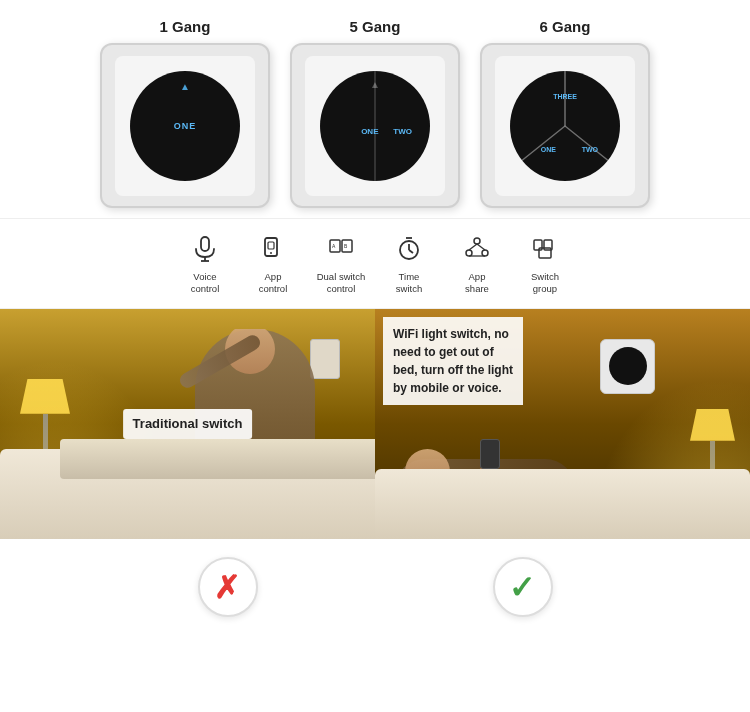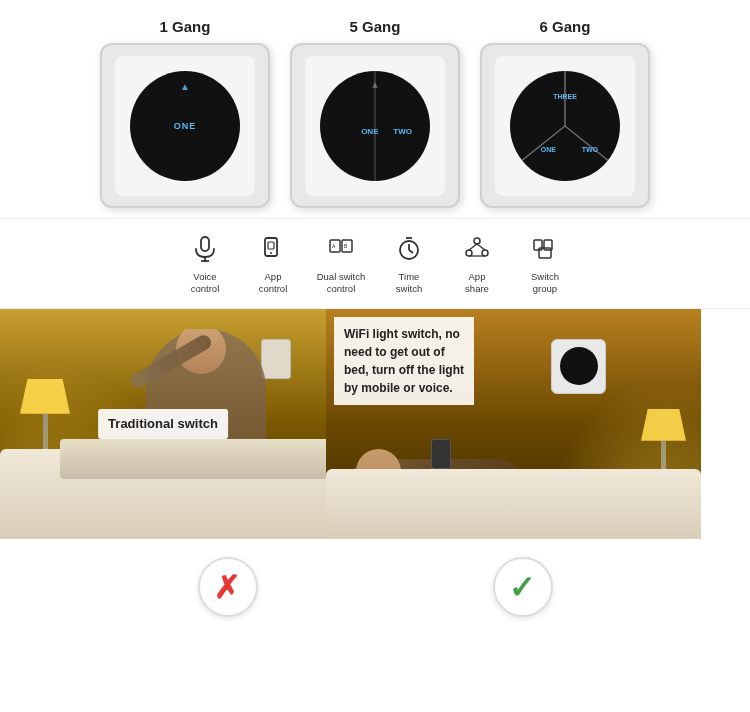--- a/index.html
+++ b/index.html
@@ -137,21 +137,21 @@
     
     .photos-section {
       display: flex;
       gap: 0;
       width: 100%;
       position: relative;
       height: 230px;
     }
 
     .photo-left {
-      width: 326px;
+      width: 375px;
       height: 230px;
       background: linear-gradient(135deg, #c8a84b 0%, #8b6914 30%, #d4a832 60%, #a07820 100%);
       position: relative;
       overflow: hidden;
     }
 
     .photo-right {
       width: 375px;
       height: 230px;
       background: linear-gradient(135deg, #d4a832 0%, #b8860b 40%, #f0c040 70%, #8b6914 100%);

